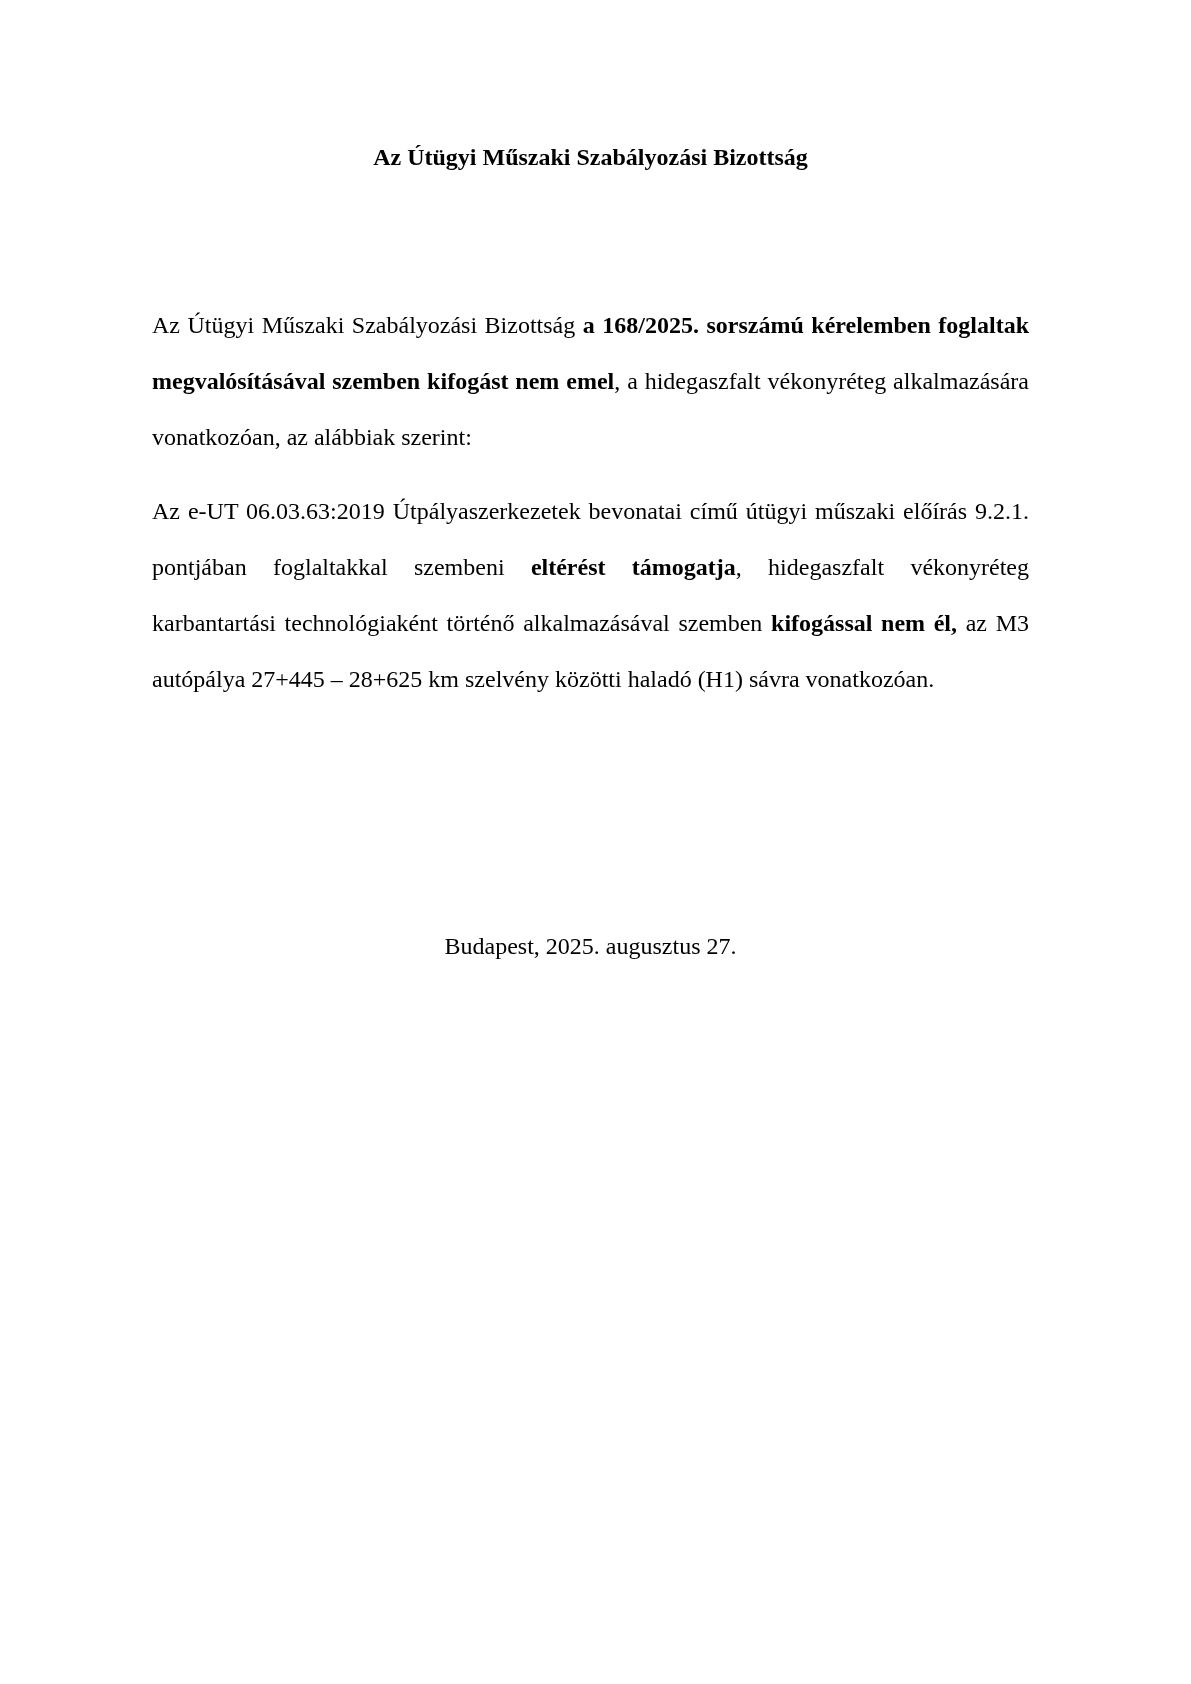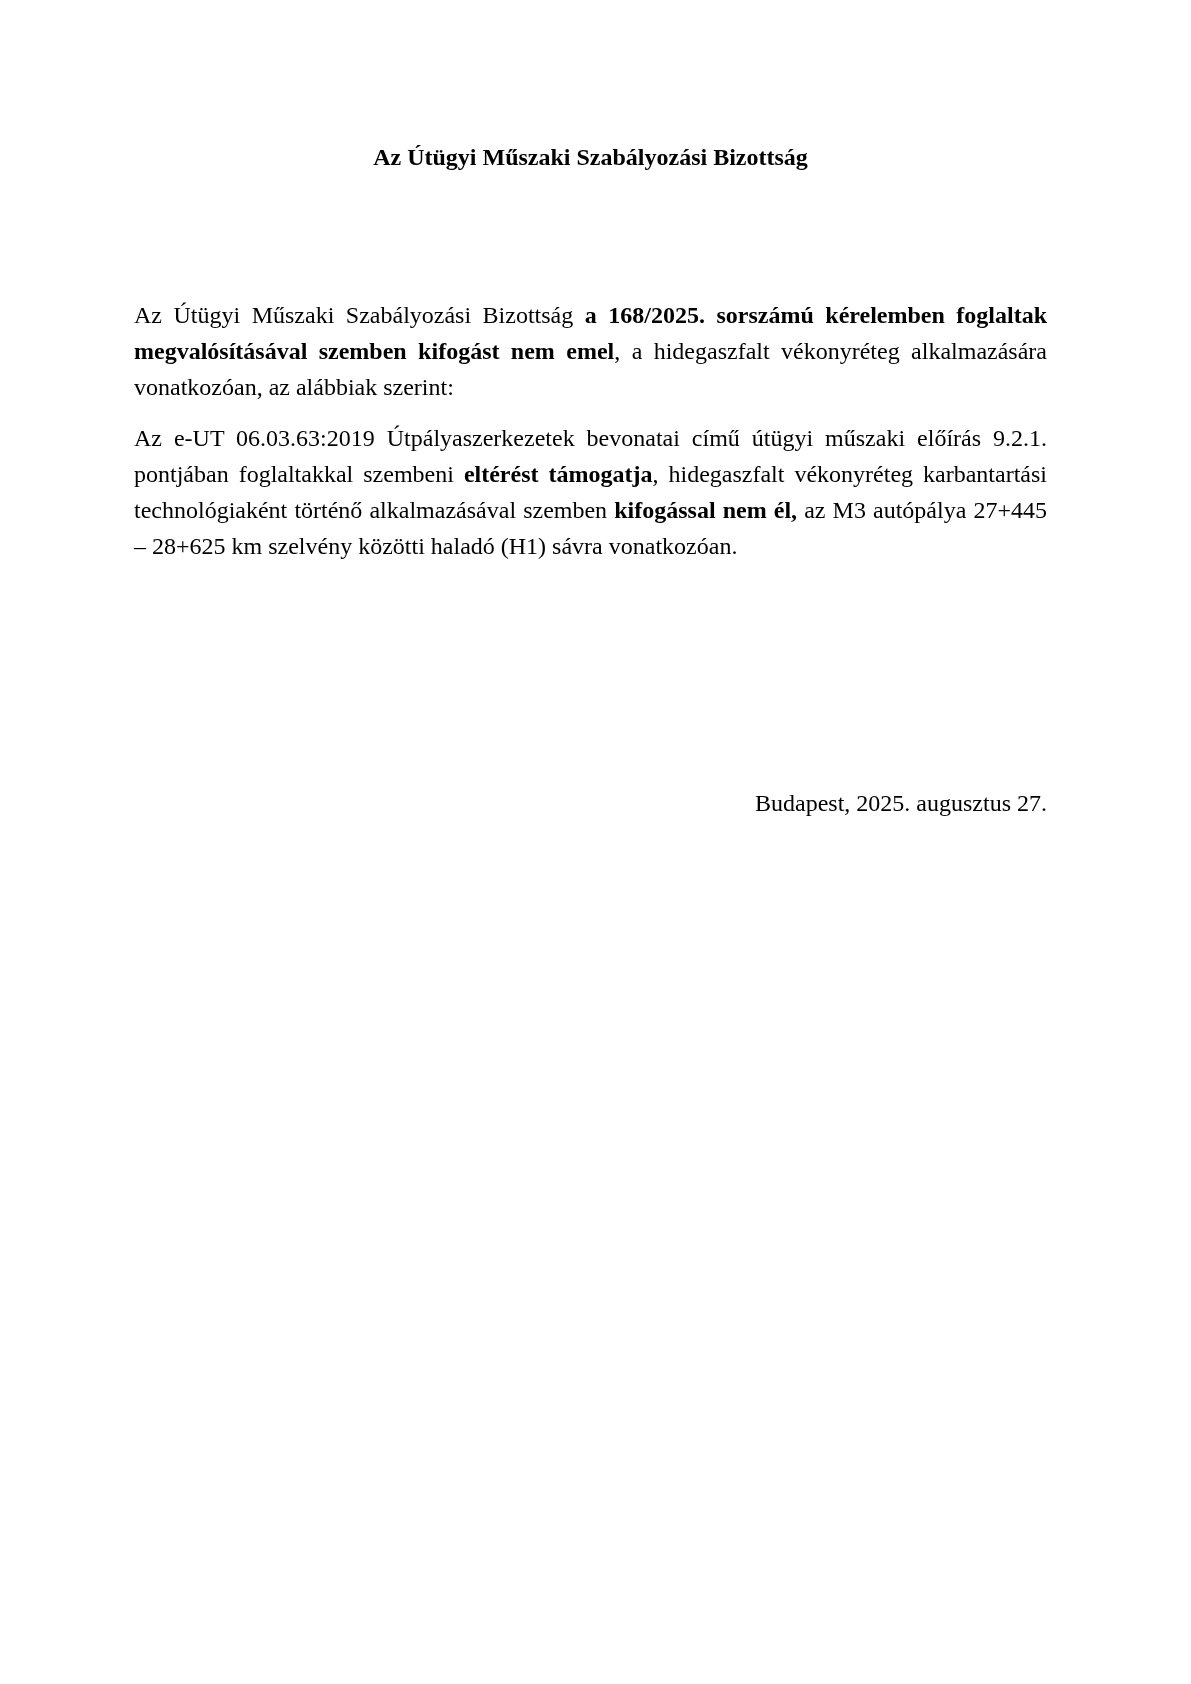--- a/index.html
+++ b/index.html
@@ -22,33 +22,33 @@
   .title-block {
     text-align: center;
     font-weight: bold;
     line-height: 51px;
   }
   .title-line {
     white-space: nowrap;
   }
   .body-paragraph {
     text-align: justify;
-    line-height: 36px;
-    margin: 0;
+    line-height: 56px;
+    margin: 18px;
   }
   .para-1 {
     margin-top: 114px;
   }
   .para-2 {
     margin-top: 15px;
   }
   .date-line {
     margin-top: 217px;
     line-height: 44px;
-    text-align: right;
+    text-align: center;
   }
   b { font-weight: bold; }
 </style>
 </head>
 <body>
 
 <div class="page">
 
   <div class="title-block">
     <div class="title-line">Az Útügyi Műszaki Szabályozási Bizottság</div>

